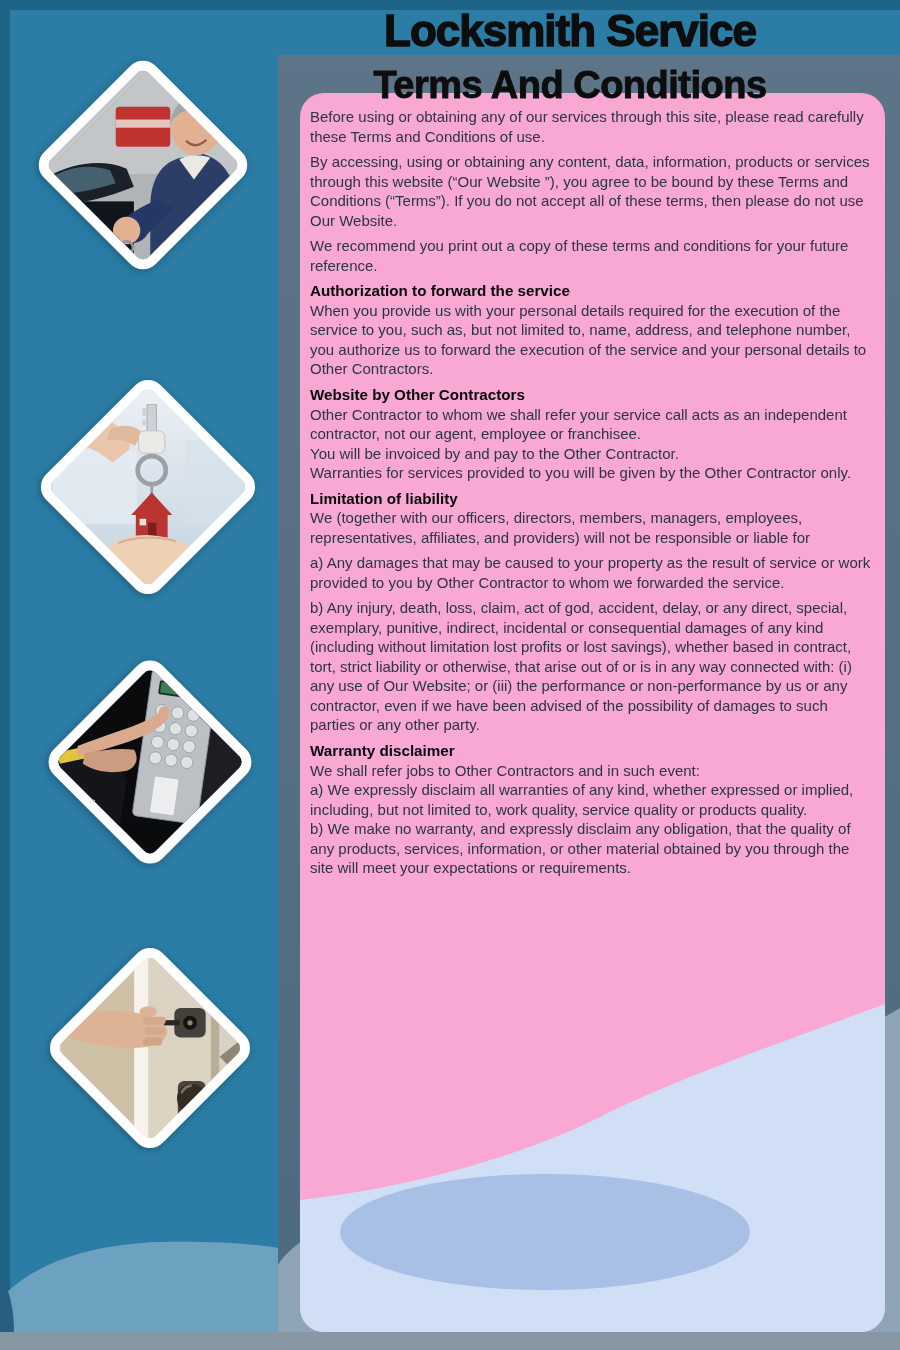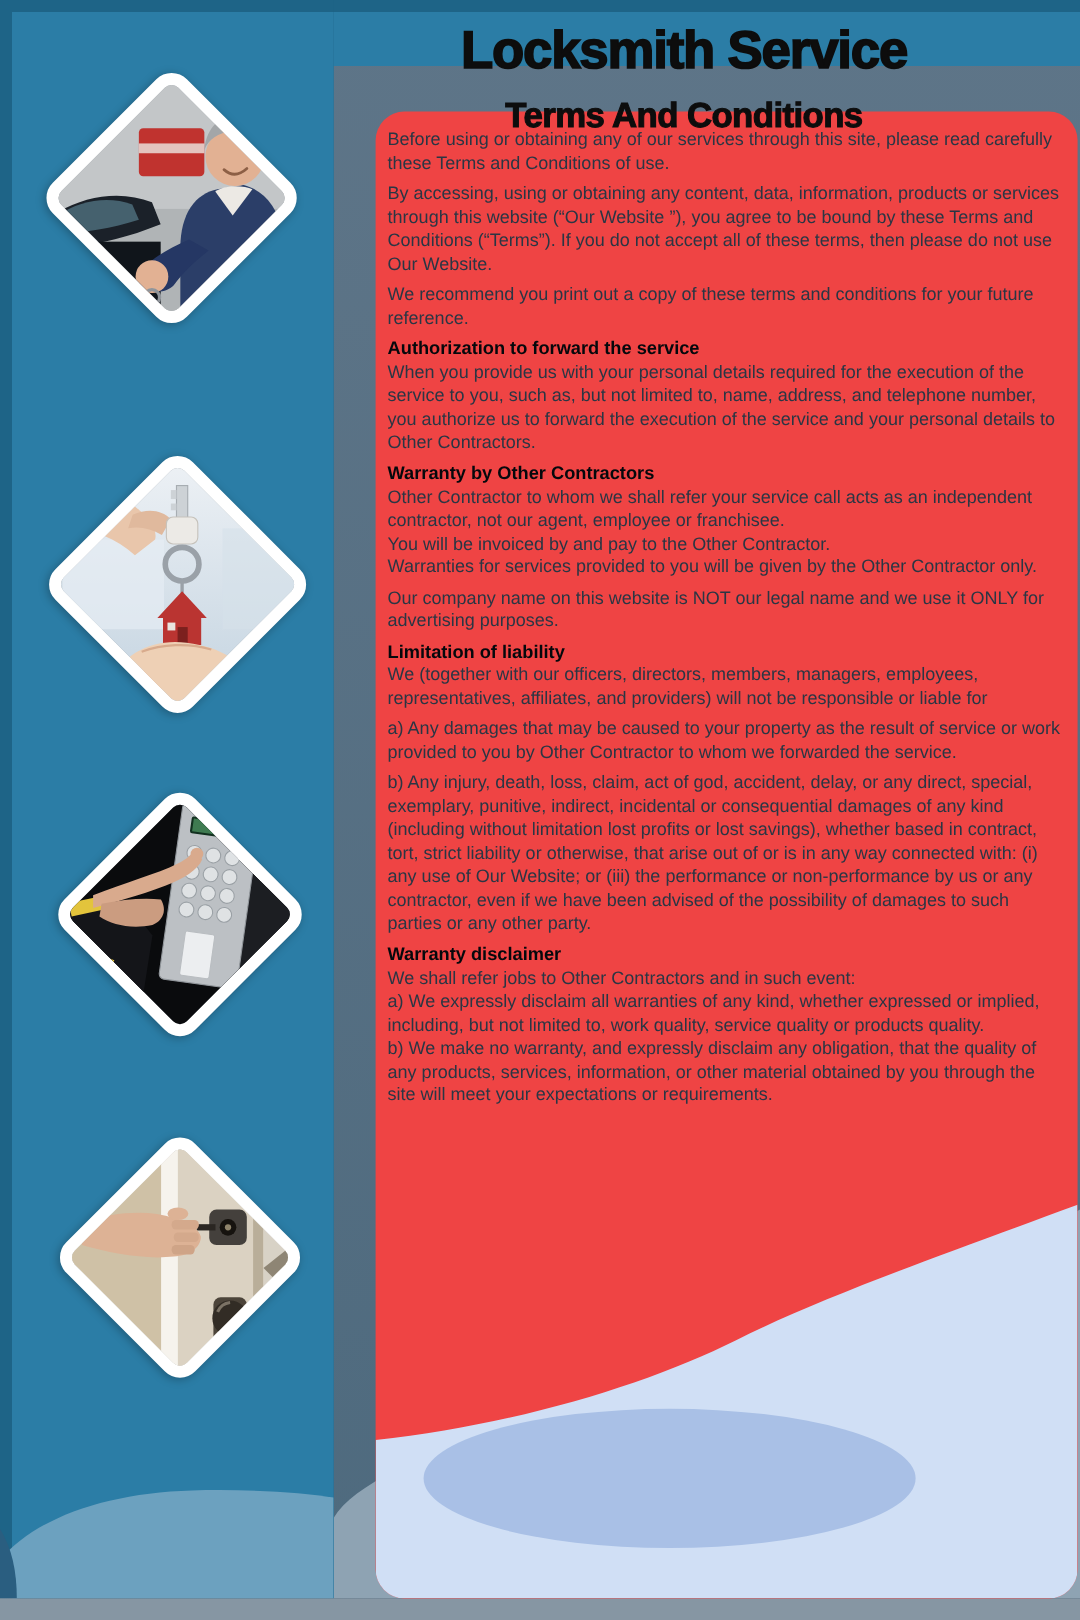--- a/index.html
+++ b/index.html
@@ -13,34 +13,34 @@
   
   .bg-swoosh { position:absolute; left:0; top:940px; width:900px; height:392px; z-index:1; }
   .top-band { position:absolute; left:0; top:0; width:900px; height:55px; background:#2b7da6; z-index:2; }
   .top-band::before { content:""; position:absolute; left:0; top:0; width:100%; height:10px; background:#1e6487; }
   .teal-col { position:absolute; left:0; top:0; width:278px; height:1332px; background:#1e6487; z-index:2; }
   .teal-col .teal-inner { position:absolute; left:10px; top:10px; right:0; bottom:0; background:#2b7da6; }
   .blob-wrap { position:absolute; left:0; top:1230px; width:278px; height:102px; z-index:3; }
   .bottom-band { position:absolute; left:0; top:1332px; width:900px; height:18px; background:#8696a3; z-index:4; }
 
   
-  .header { position:absolute; left:240px; top:20px; width:660px; text-align:center; z-index:6; }
+  .header { position:absolute; left:240px; top:8px; width:660px; text-align:center; z-index:6; }
   .title {
     font-size:44px; font-weight:700; line-height:46px; color:#0d0d0d;
     letter-spacing:-1px; -webkit-text-stroke:1.4px #0d0d0d;
   }
   .subtitle {
-    margin-top:16px; font-size:29px; font-weight:700; line-height:30px; color:#0d0d0d;
+    margin-top:16px; font-size:38px; font-weight:700; line-height:30px; color:#0d0d0d;
     letter-spacing:-0.5px; -webkit-text-stroke:0.9px #0d0d0d;
   }
 
   
   .card {
-    position:absolute; left:313px; top:93px; width:585px; height:1239px;
-    background:#ef4444; border-radius:24px; overflow:hidden; z-index:5;
+    position:absolute; left:300px; top:93px; width:585px; height:1239px;
+    background:#f9a8d4; border-radius:24px; overflow:hidden; z-index:5;
   }
   .card-swoosh { position:absolute; left:0; bottom:0; width:585px; height:400px; z-index:1; }
   .card-text { position:absolute; inset:0; padding:14px 10px; z-index:2; }
   .sec + .sec { margin-top:6px; }
   .h { font-size:15.2px; font-weight:700; line-height:1.3; color:#05080c; }
   .p { font-size:15px; line-height:1.3; color:#2a3644; white-space:pre-line; }
 
   
   .diamond {
     position:absolute; border:10px solid #ffffff; border-radius:18px;
@@ -94,27 +94,24 @@
       <div class="p">By accessing, using or obtaining any content, data, information, products or services through this website (“Our Website ”), you agree to be bound by these Terms and Conditions (“Terms”). If you do not accept all of these terms, then please do not use Our Website.</div>
     </div>
     <div class="sec">
       <div class="p">We recommend you print out a copy of these terms and conditions for your future reference.</div>
     </div>
     <div class="sec">
       <div class="h">Authorization to forward the service</div>
       <div class="p">When you provide us with your personal details required for the execution of the service to you, such as, but not limited to, name, address, and telephone number, you authorize us to forward the execution of the service and your personal details to Other Contractors.</div>
     </div>
     <div class="sec">
-      <div class="h">Warranty by Other Contractors</div>
+      <div class="h">Website by Other Contractors</div>
       <div class="p">Other Contractor to whom we shall refer your service call acts as an independent contractor, not our agent, employee or franchisee.
 You will be invoiced by and pay to the Other Contractor.
 Warranties for services provided to you will be given by the Other Contractor only.</div>
-    </div>
-    <div class="sec">
-      <div class="p">Our company name on this website is NOT our legal name and we use it ONLY for advertising purposes.</div>
     </div>
     <div class="sec">
       <div class="h">Limitation of liability</div>
       <div class="p">We (together with our officers, directors, members, managers, employees, representatives, affiliates, and providers) will not be responsible or liable for</div>
     </div>
     <div class="sec">
       <div class="p">a) Any damages that may be caused to your property as the result of service or work provided to you by Other Contractor to whom we forwarded the service.</div>
     </div>
     <div class="sec">
       <div class="p">b) Any injury, death, loss, claim, act of god, accident, delay, or any direct, special, exemplary, punitive, indirect, incidental or consequential damages of any kind (including without limitation lost profits or lost savings), whether based in contract, tort, strict liability or otherwise, that arise out of or is in any way connected with: (i) any use of Our Website; or (iii) the performance or non-performance by us or any contractor, even if we have been advised of the possibility of damages to such parties or any other party.</div>

